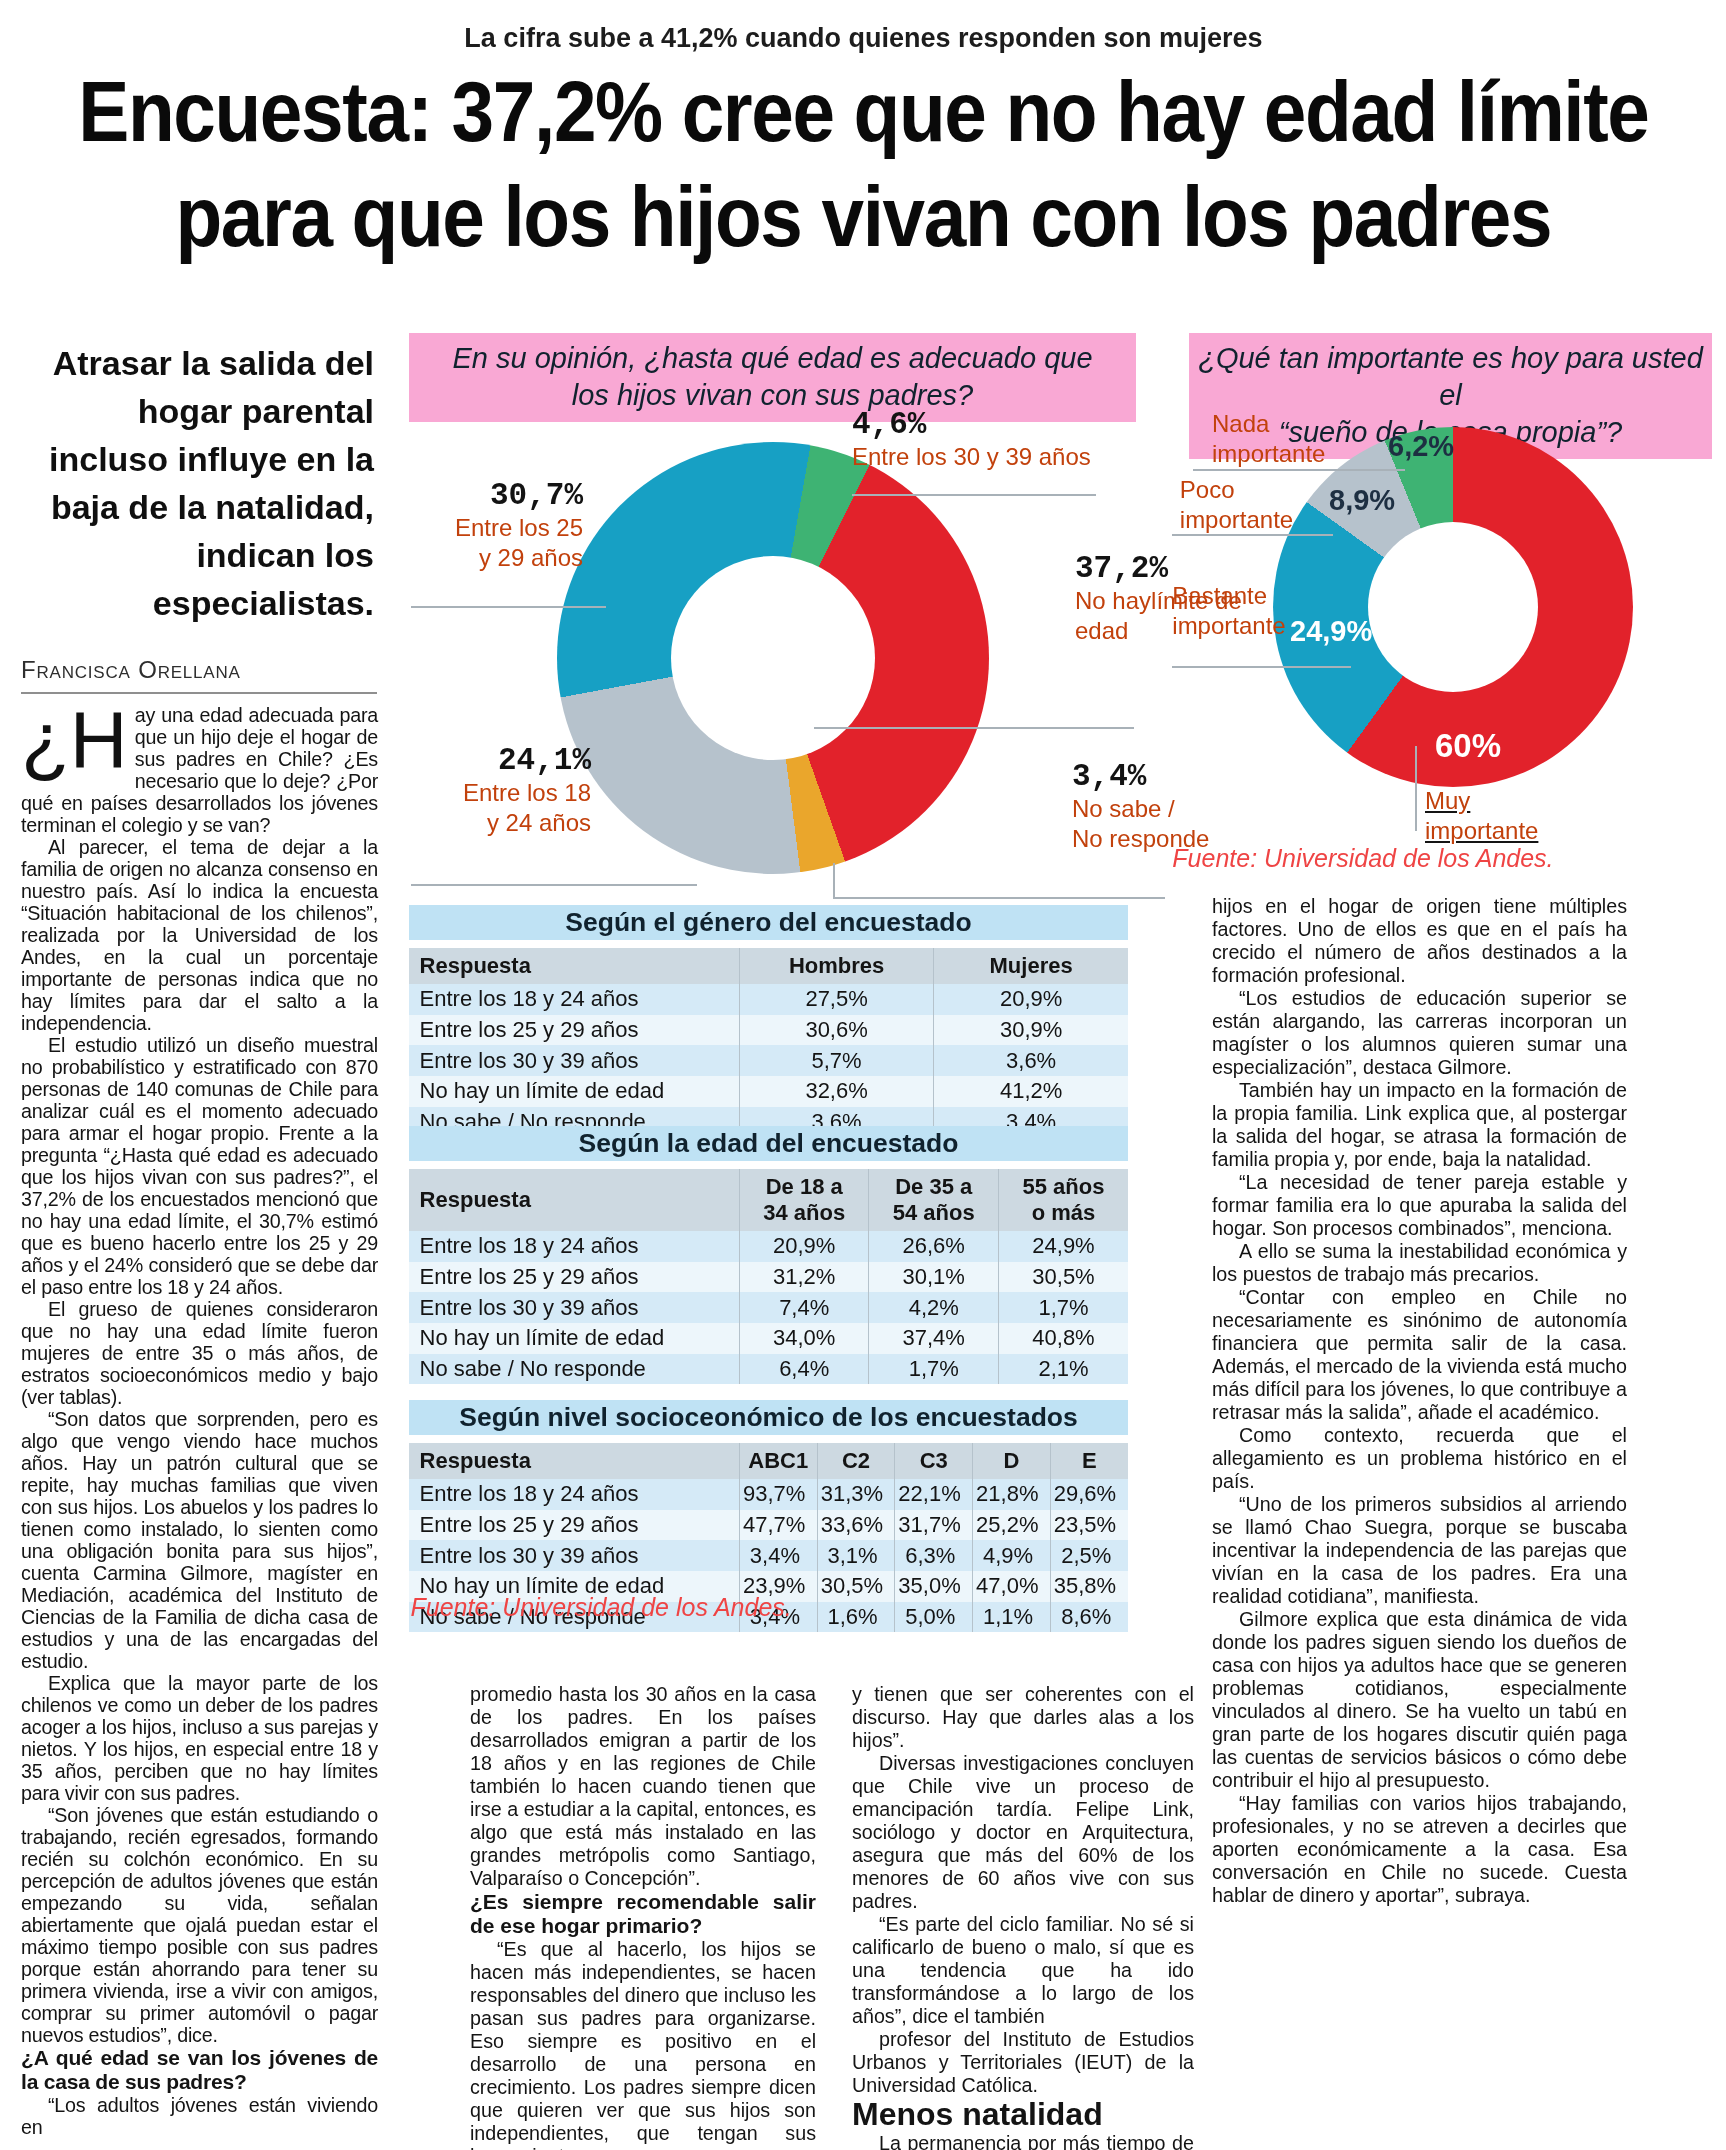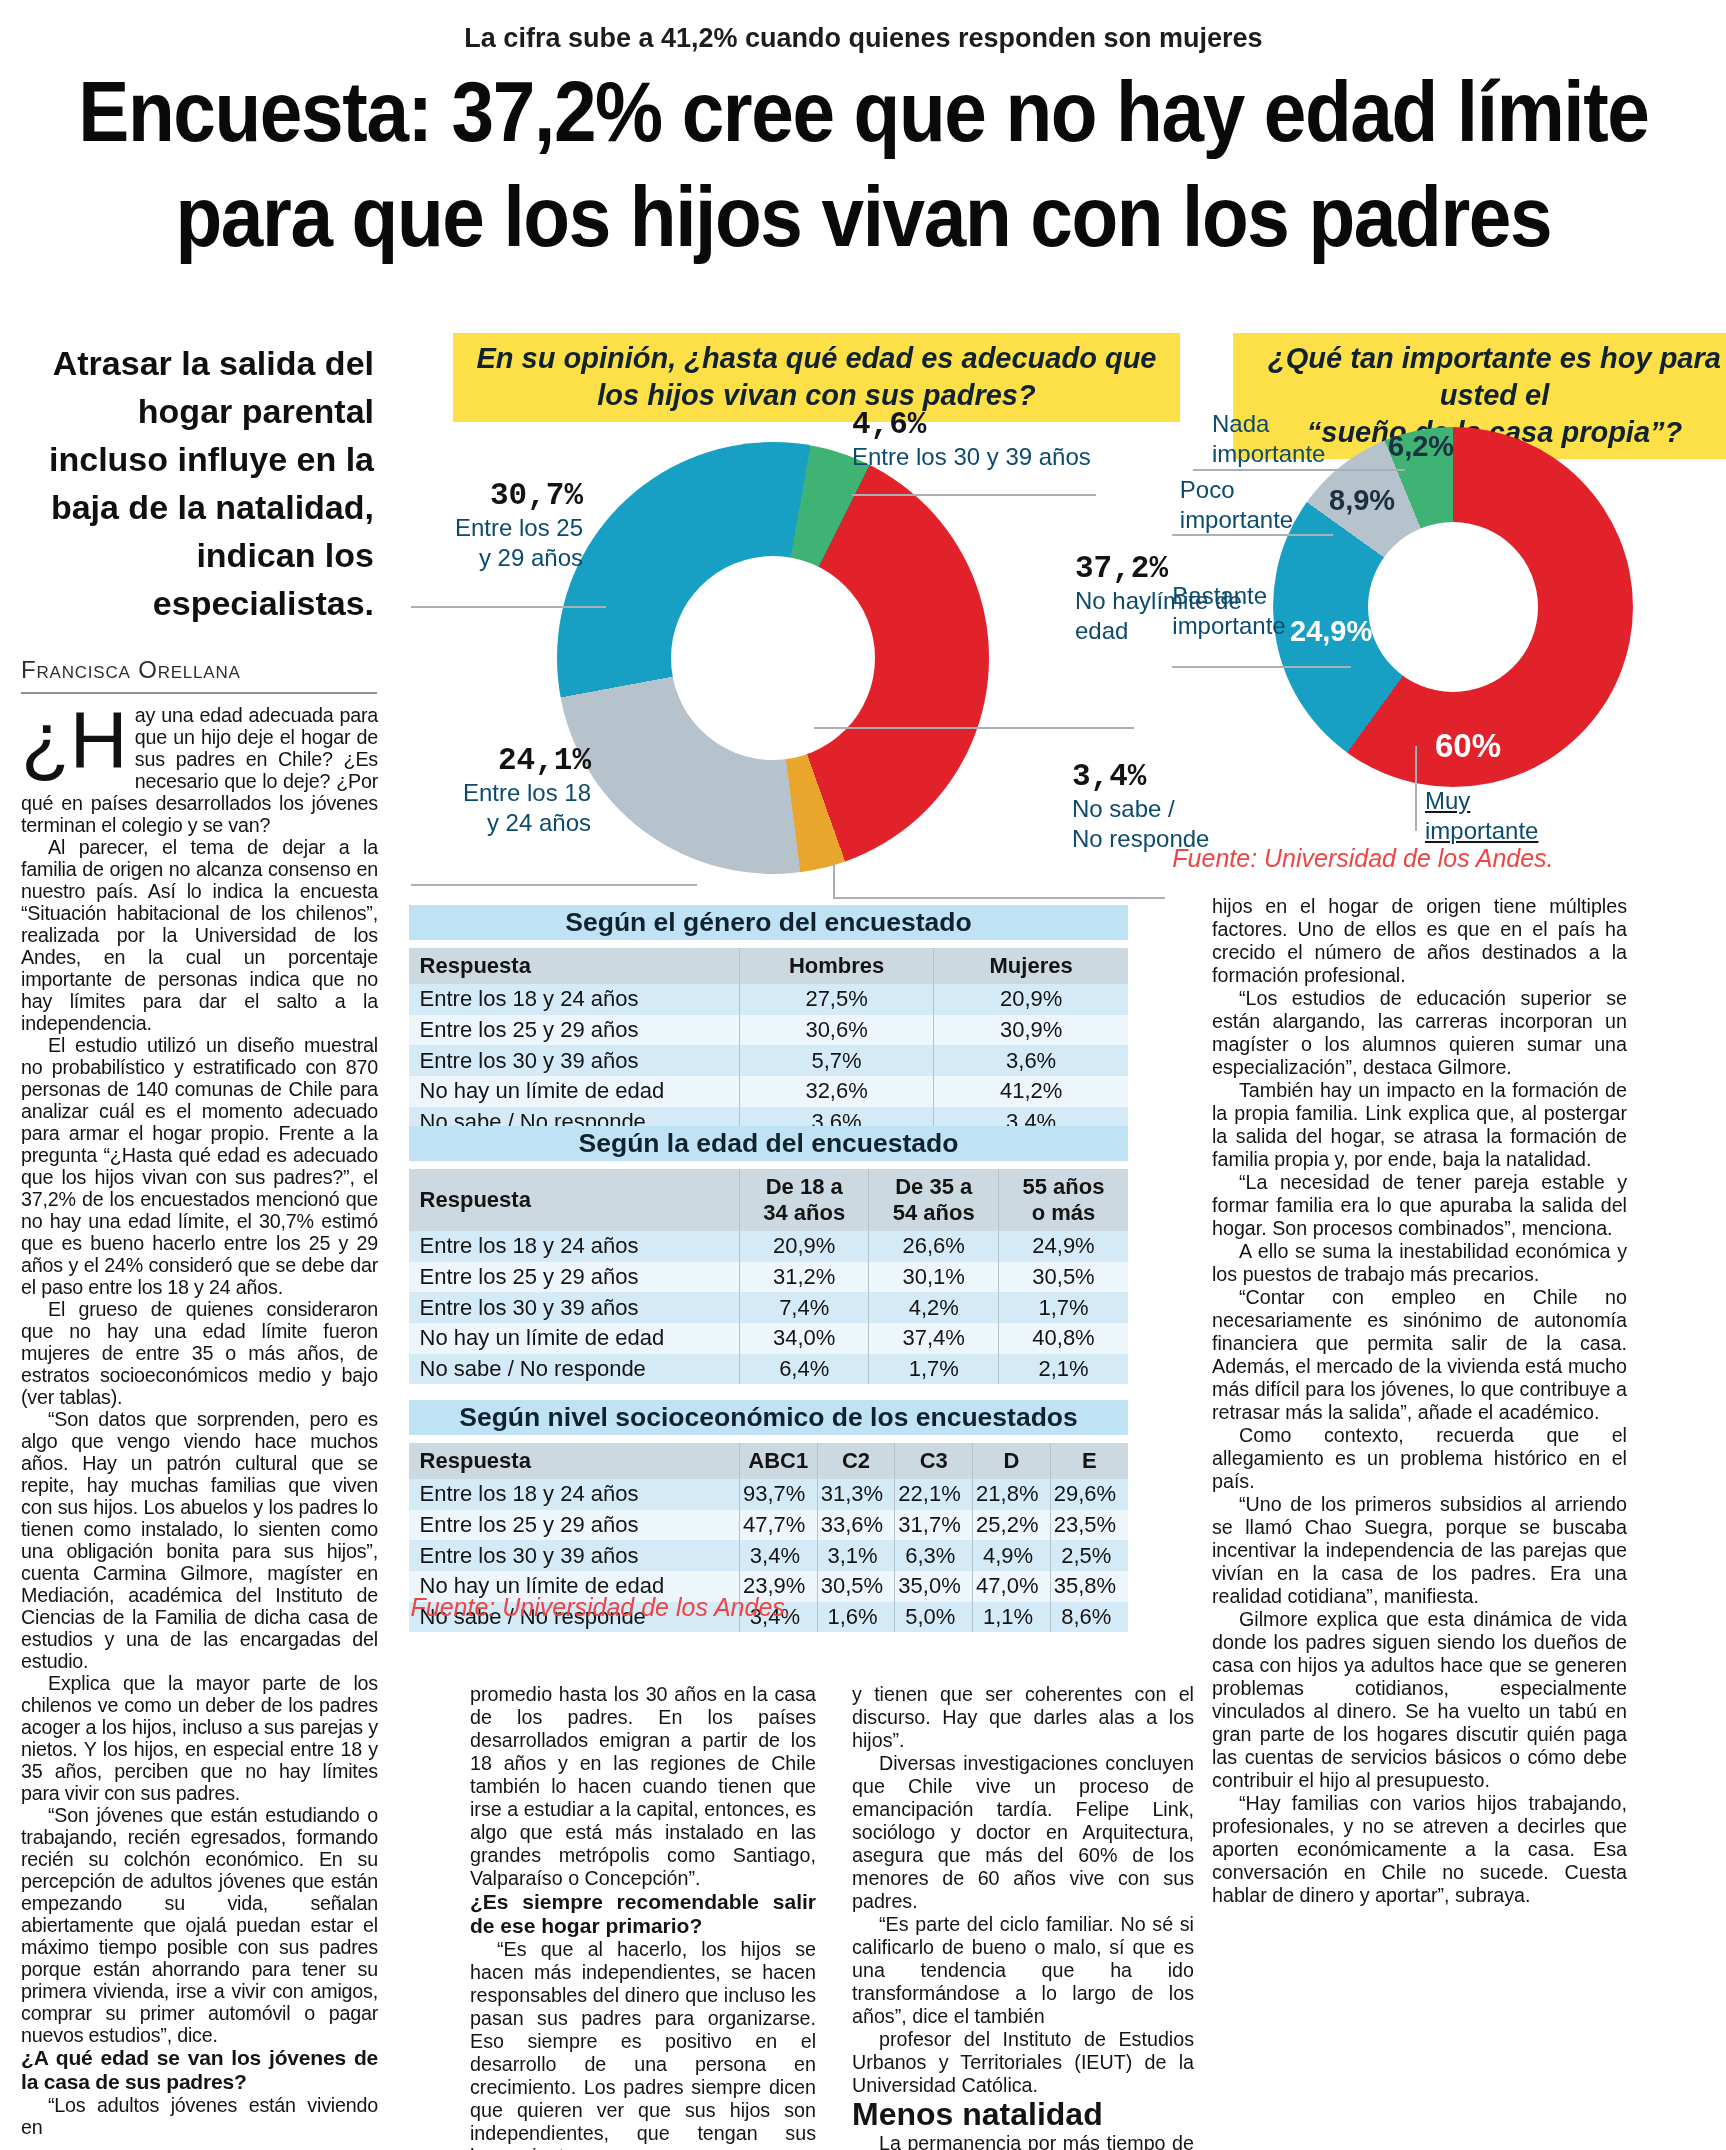--- a/index.html
+++ b/index.html
@@ -24,28 +24,28 @@
   .col-left{left:21px;top:704px;width:357px;height:1446px;font-size:19.7px;line-height:22px;
             letter-spacing:-0.2px;}
   .col-b1{left:470px;top:1683px;width:346px;height:468px;font-size:19.7px;line-height:23px;}
   .col-b2{left:852px;top:1683px;width:342px;height:468px;font-size:19.7px;line-height:23px;}
   .col-right{left:1212px;top:895px;width:415px;height:1256px;font-size:19.7px;line-height:23px;}
   .dropcap{float:left;font-size:80px;line-height:65px;padding:3px 7.6px 0 0;color:#111;}
   .subhead{font-weight:bold;font-size:21px;line-height:24px;margin:3px 0;text-indent:0 !important;}
   .subhead-big{font-weight:bold;font-size:32px;line-height:35px;margin:21px 0 15px;text-indent:0 !important;}
   
   .chart{position:absolute;}
-  .chart-title{position:absolute;background:#fde047;text-align:center;font-style:italic;
-               font-weight:bold;font-size:29px;line-height:37px;padding:6.8px 0 8.3px;
-               white-space:pre-line;color:#10222e;margin-left:44px;}
+  .chart-title{position:absolute;background:#f9a8d4;text-align:center;font-style:italic;
+               font-weight:normal;font-size:29px;line-height:37px;padding:6.8px 0 8.3px;
+               white-space:pre-line;color:#10222e;}
   .donut{position:absolute;border-radius:50%;}
   .donut-hole{position:absolute;background:#ffffff;border-radius:50%;}
   .clabel{position:absolute;}
   .clabel .pct{font-weight:bold;font-size:31px;line-height:35px;color:#131313;font-family:Liberation Mono, monospace;}
-  .clabel .lbl{font-size:24px;line-height:29.5px;white-space:pre-line;color:#0c4a6e;}
+  .clabel .lbl{font-size:24px;line-height:29.5px;white-space:pre-line;color:#c2410c;}
   .clabel.right{text-align:right;}
   .pct-over{position:absolute;font-weight:bold;font-size:29px;color:#1d2f42;}
   .pct-over.white{color:#ffffff;}
   .lline{position:absolute;height:1.5px;background:#a8b1b8;}
   .vline{position:absolute;width:1.5px;background:#a8b1b8;}
   .fuente{position:absolute;font-style:italic;font-size:25px;color:#ef4444;}
   
   .tables{position:absolute;left:409px;top:905px;width:719px;height:727px;}
   .tbl{position:absolute;left:0;width:719px;}
   .tbl-title{background:#bfe2f4;text-align:center;font-weight:bold;font-size:26.5px;

